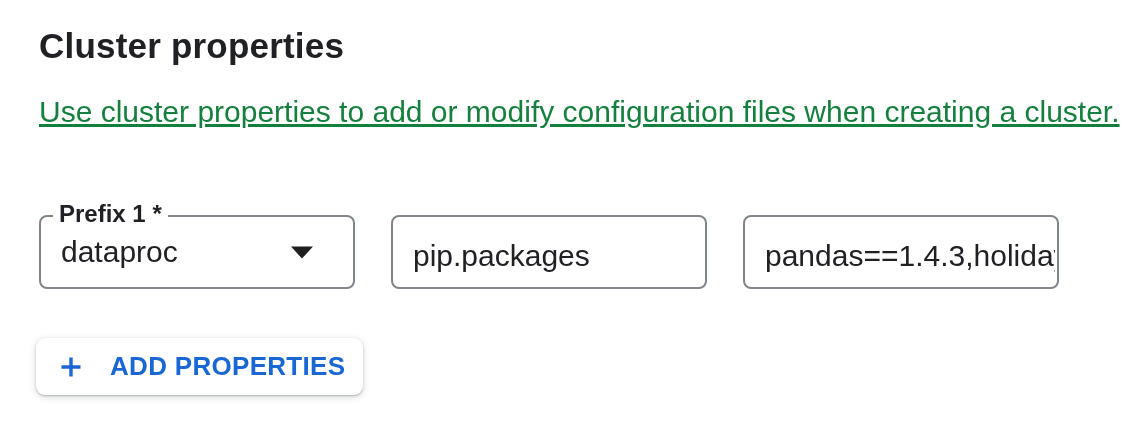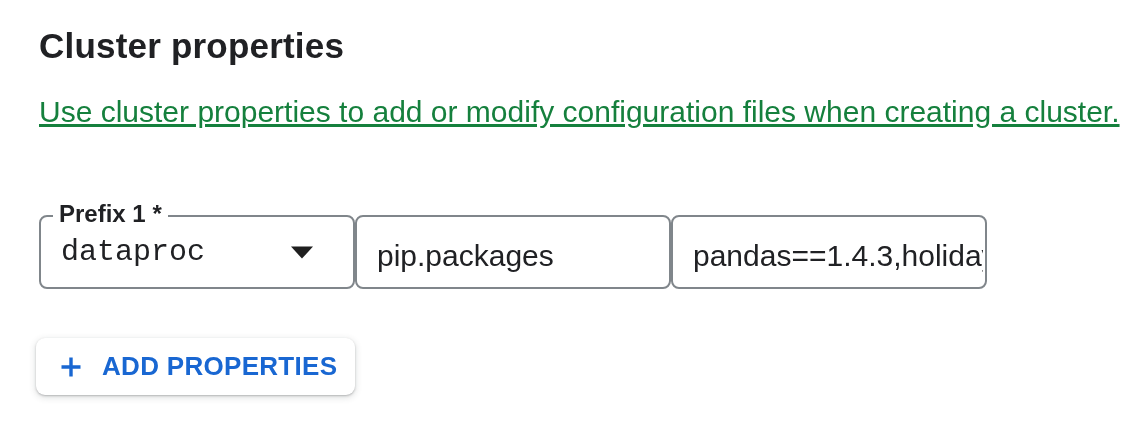--- a/index.html
+++ b/index.html
@@ -21,20 +21,21 @@
   .desc {
     margin-top: 34px;
     font-size: 30px;
     line-height: 1;
     color: #15803d;
     text-decoration: underline;
   }
 
   .fields {
     display: flex;
+    gap: 36px;
     margin-top: 88px;
   }
   .field {
     position: relative;
     width: 316px;
     height: 74px;
     border: 2px solid #80868b;
     border-radius: 8px;
     background: #ffffff;
   }
@@ -50,21 +51,20 @@
     color: #202124;
     white-space: nowrap;
   }
   .select-control {
     width: 100%; height: 100%;
     display: flex;
     align-items: center;
     padding: 0 46px 0 20px;
     cursor: pointer;
     border-radius: 8px;
-    font-family: Liberation Mono, monospace;
   }
   .select-value {
     font-size: 30px;
     color: #202124;
     white-space: nowrap;
     overflow: hidden;
   }
   .caret {
     position: absolute;
     right: 40px;
@@ -87,21 +87,21 @@
     color: #202124;
     white-space: nowrap;
   }
 
   .add-btn {
     margin-top: 49px;
     margin-left: -3px;
     height: 57px;
     display: inline-flex;
     align-items: center;
-    gap: 20px;
+    gap: 28px;
     padding: 0 18px 0 24px;
     background: #ffffff;
     border: none;
     border-radius: 9px;
     box-shadow: 0 1px 2px rgba(60,64,67,0.30), 0 2px 6px 1px rgba(60,64,67,0.15);
     color: #1967d2;
     font-family: inherit;
     font-size: 26px;
     font-weight: 700;
     letter-spacing: 0.3px;

